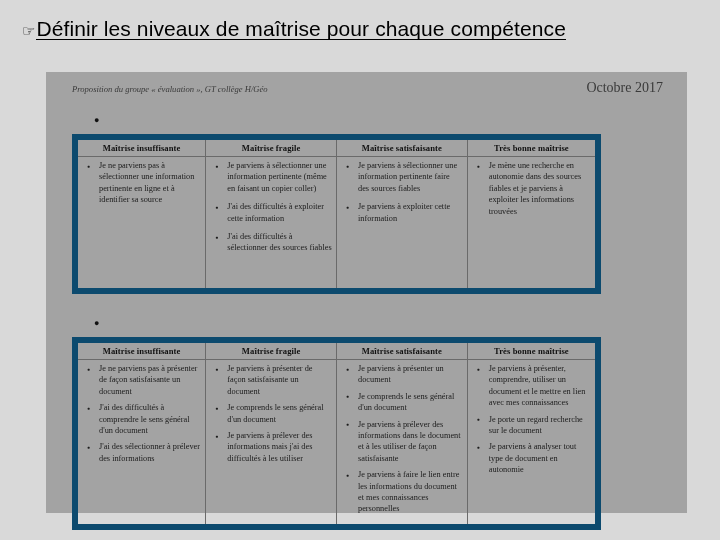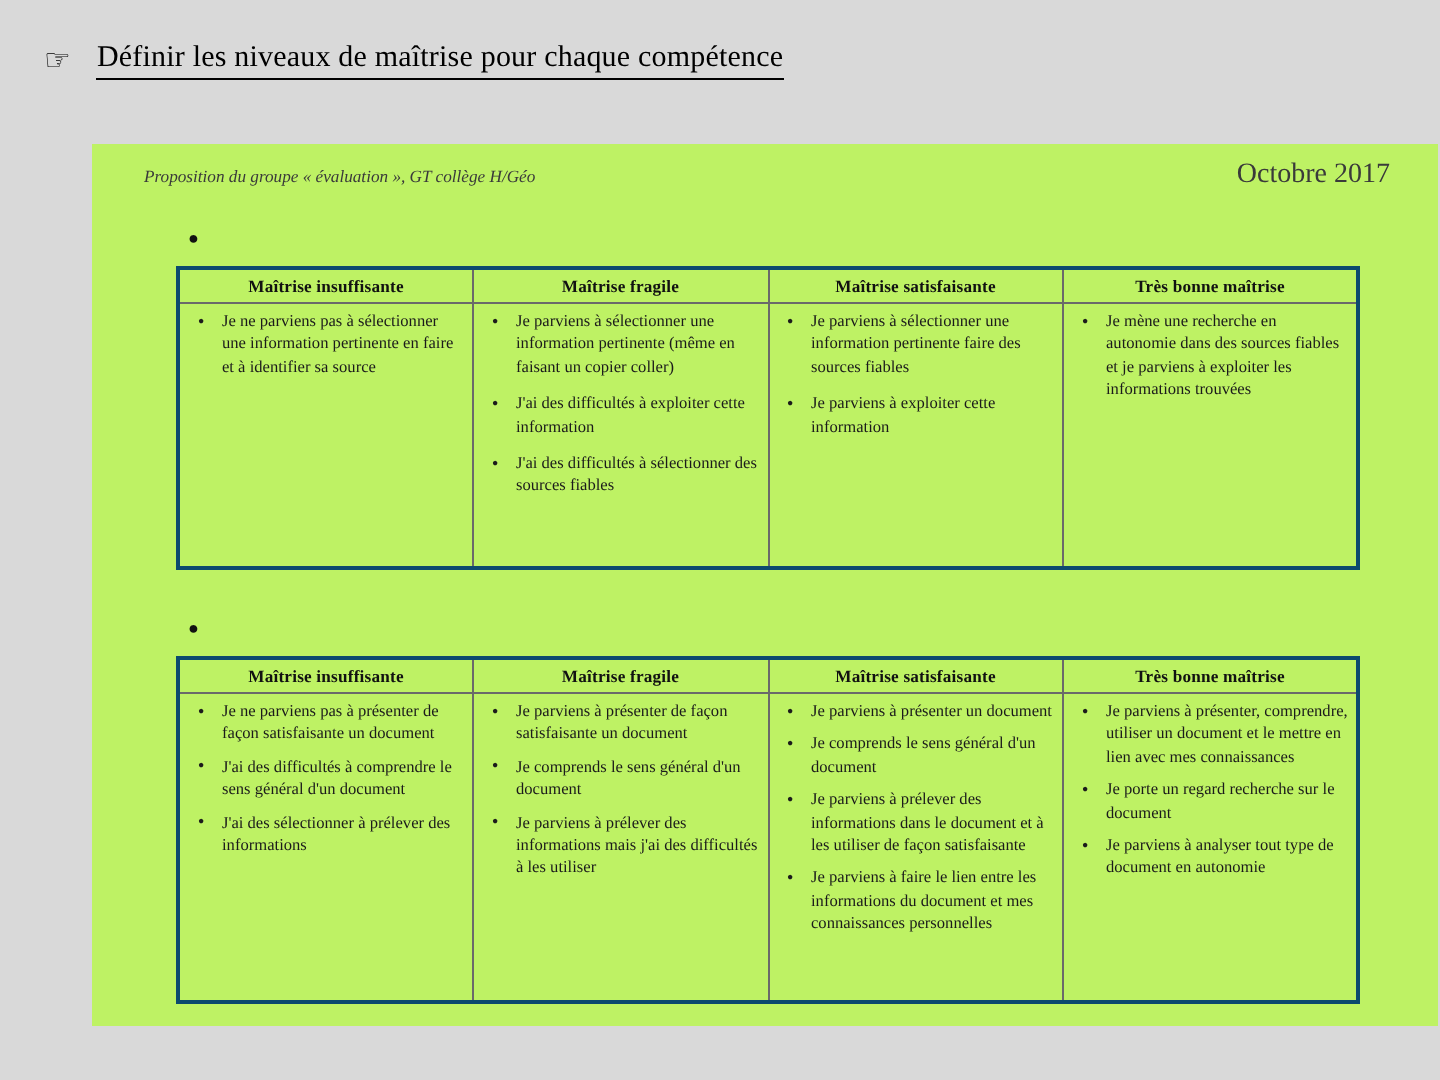--- a/index.html
+++ b/index.html
@@ -26,39 +26,37 @@
     white-space: nowrap;
   }
   #slide-title .hand-icon {
     font-size: 15px;
     line-height: 15px;
     color: #000;
     transform: translateY(-2px);
     display: inline-block;
   }
   #slide-title .title-text {
-    font-family: Liberation Serif, serif;
-    font-size: 15px;
+    font-family: Liberation Sans, sans-serif;
+    font-size: 21px;
     line-height: 18px;
     color: #000;
     border-bottom: 1.5px solid #000;
     padding-bottom: 1px;
     letter-spacing: 0.1px;
-    margin-left: 12px;
   }
 
   
   #document-page {
     position: absolute;
     left: 46px;
     top: 72px;
     width: 641px;
     height: 441px;
-    background: #bef264;
-    padding-left: 32px;
+    background: #a3a3a3;
   }
 
   .doc-inner {
     position: absolute;
     left: 26px;
     top: 10px;
     right: 22px;
   }
 
   
@@ -95,25 +93,25 @@
     margin-right: 9px;
     color: #111;
   }
 
   #section-1-heading { margin-top: 20px; }
   #section-2-heading { margin-top: 24px; }
 
   
   .comp-table {
     border-collapse: collapse;
-    width: 592px;
+    width: 529px;
     margin-top: 9px;
-    margin-left: 16px;
+    margin-left: 0px;
     table-layout: fixed;
-    border: 2px solid #0c4a6e;
+    border: 6px solid #0c4a6e;
   }
   .comp-table th,
   .comp-table td {
     border: 1px solid #6a6a6a;
     vertical-align: top;
     padding: 0;
   }
   .comp-table th {
     font-family: "Liberation Serif", serif;
     font-weight: bold;
@@ -183,21 +181,21 @@
           <th>Maîtrise insuffisante</th>
           <th>Maîtrise fragile</th>
           <th>Maîtrise satisfaisante</th>
           <th>Très bonne maîtrise</th>
         </tr>
       </thead>
       <tbody>
         <tr>
           <td>
             <ul class="cell-list">
-              <li>Je ne parviens pas à sélectionner une information pertinente en faire et à identifier sa source</li>
+              <li>Je ne parviens pas à sélectionner une information pertinente en ligne et à identifier sa source</li>
             </ul>
           </td>
           <td>
             <ul class="cell-list">
               <li>Je parviens à sélectionner une information pertinente (même en faisant un copier coller)</li>
               <li>J'ai des difficultés à exploiter cette information</li>
               <li>J'ai des difficultés à sélectionner des sources fiables</li>
             </ul>
           </td>
           <td>

